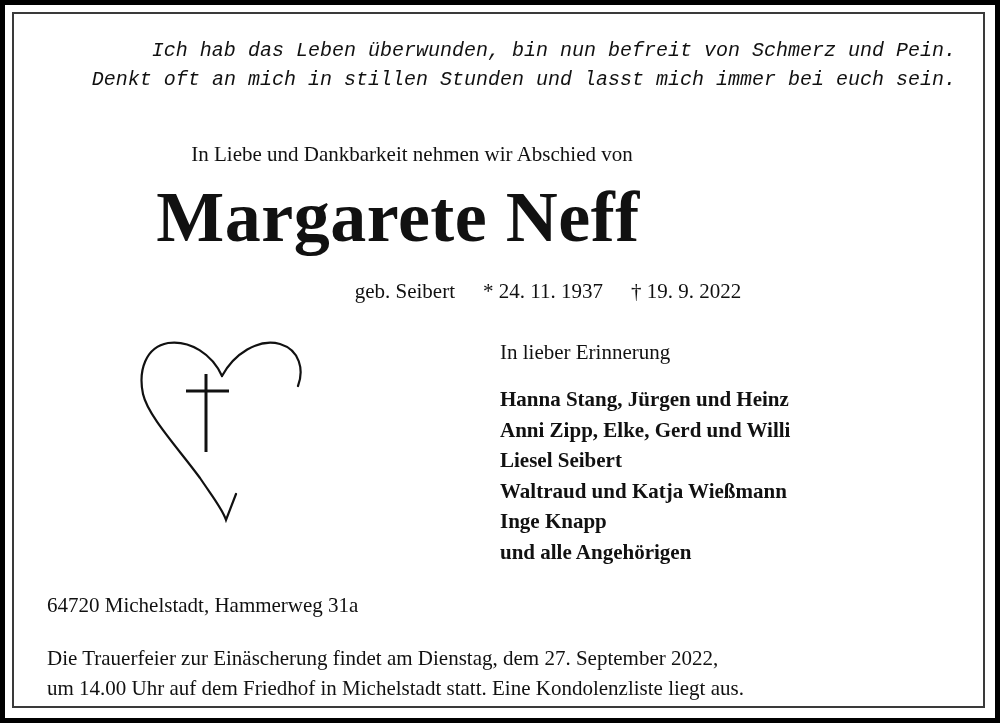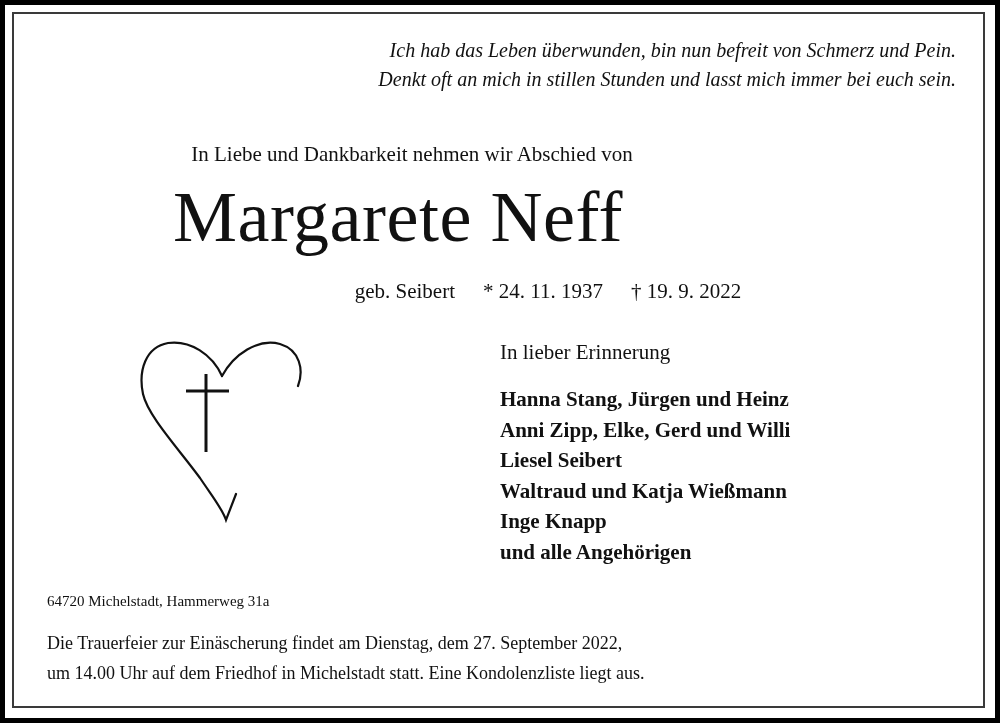--- a/index.html
+++ b/index.html
@@ -2,31 +2,31 @@
 <html><head>
 <meta charset="utf-8">
 <style>
   html, body { margin: 0; padding: 0; background: #fff; }
   body { width: 1000px; height: 723px; position: relative; overflow: hidden; font-family: "Liberation Serif", serif; color: #111; }
   .outer { position: absolute; left: 0; top: 0; width: 1000px; height: 723px; box-sizing: border-box;
            border-top: 5px solid #000; border-left: 5px solid #000; border-right: 5px solid #000; border-bottom: 5px solid #000; }
   .inner { position: absolute; left: 12px; top: 12px; width: 973px; height: 696px; box-sizing: border-box;
            border: 2px solid #3a3a3a; }
   .abs { position: absolute; white-space: nowrap; }
-  .poem { right: 44px; text-align: right; font-style: italic; font-size: 20px; line-height: 29px; top: 36px; }
+  .poem { right: 44px; text-align: right; font-style: italic; font-size: 20px; line-height: 29px; top: 36px; font-family: Liberation Mono, monospace; }
   .intro { left: 0; width: 824px; text-align: center; font-size: 21px; top: 142px; }
-  .name { left: 0; width: 796px; text-align: center; font-size: 72px; font-weight: normal; top: 176px; letter-spacing: 0.5px; }
+  .name { left: 0; width: 796px; text-align: center; font-size: 72px; font-weight: bold; top: 176px; letter-spacing: 0.5px; }
   .dates { left: 0; width: 1000px; text-align: center; font-size: 21px; top: 279px; margin-left: 48px; }
   .dates span { display: inline-block; }
   .dates .sep { width: 28px; }
   .heart { left: 138px; top: 336px; }
   .memory { left: 500px; top: 340px; font-size: 21px; text-align: center; }
   .mourners { left: 500px; top: 384px; font-size: 21px; font-weight: bold; line-height: 30.5px; font-family: Liberation Serif, serif; }
-  .address { left: 47px; top: 593px; font-size: 15px; }
-  .ceremony { left: 47px; top: 628px; font-size: 18px; line-height: 30px; }
+  .address { left: 47px; top: 593px; font-size: 21px; }
+  .ceremony { left: 47px; top: 643px; font-size: 21px; line-height: 30px; }
 </style>
 </head>
 <body>
 
 <div class="outer"></div>
 <div class="inner"></div>
 
 <div class="abs poem">
   <div>Ich hab das Leben überwunden, bin nun befreit von Schmerz und Pein.</div>
   <div>Denkt oft an mich in stillen Stunden und lasst mich immer bei euch sein.</div>

